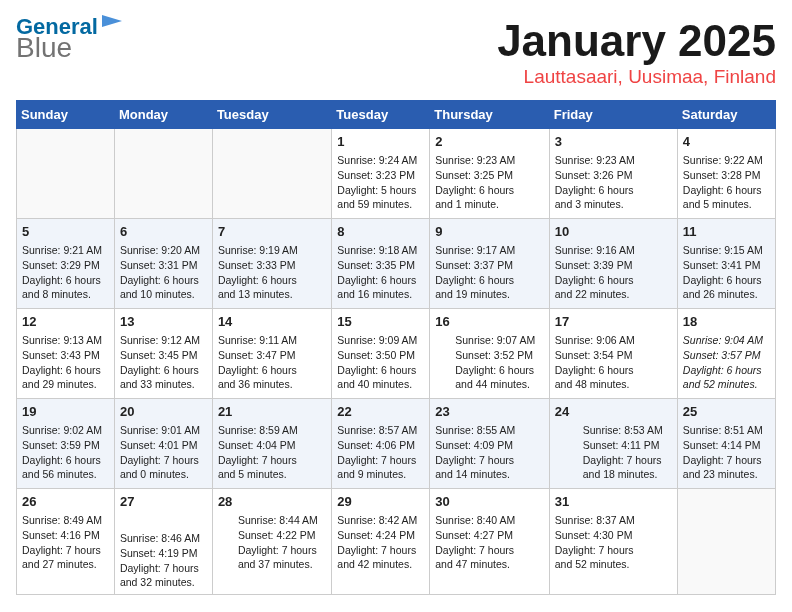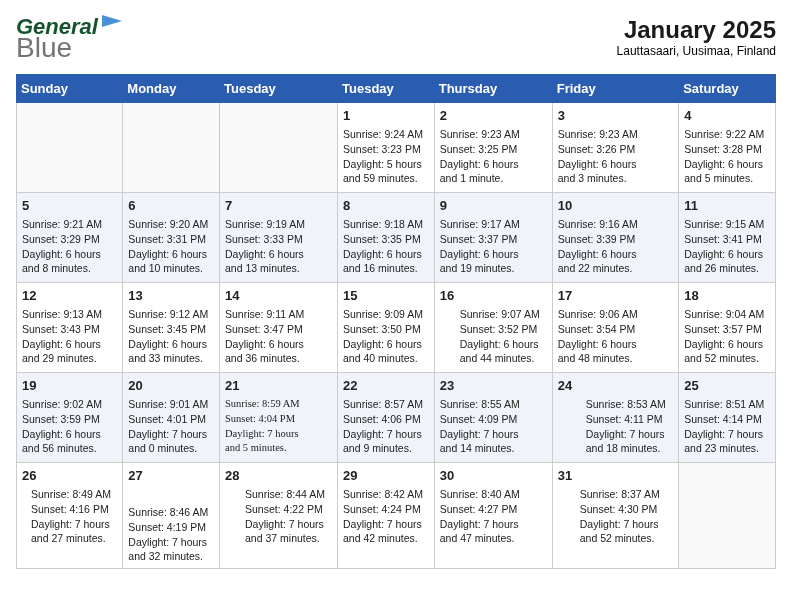--- a/index.html
+++ b/index.html
@@ -21,34 +21,33 @@
       flex-direction: column;
       align-items: flex-start;
     }
     .logo-text {
       font-size: 22px;
       font-weight: bold;
       color: #1a3a6b;
       line-height: 1;
     }
     .logo-text span {
-      color: #14532d;
-      font-style: italic;
+      color: #0369a1;
     }
     .title-area {
       text-align: right;
     }
     .month-title {
-      font-size: 24px;
+      font-size: 44px;
       font-weight: bold;
       color: #1a1a1a;
     }
     .subtitle {
-      font-size: 12px;
-      color: #000000;
+      font-size: 19px;
+      color: #ef4444;
     }
     table {
       width: 100%;
       border-collapse: collapse;
       font-size: 11px;
     }
     thead tr th {
       background: #2a5db0;
       color: #fff;
       padding: 6px 4px;
@@ -243,21 +242,21 @@
         </td>
         <td>
           <span class="day-num">17</span>
           <div class="day-info" style="white-space: pre-line;">Sunrise: 9:06 AM
 Sunset: 3:54 PM
 Daylight: 6 hours
 and 48 minutes.</div>
         </td>
         <td>
           <span class="day-num">18</span>
-          <div class="day-info" style="white-space: pre-line;">Sunrise: 9:04 AM
+          <div class="day-info" style="white-space: pre-line; font-style: italic;">Sunrise: 9:04 AM
 Sunset: 3:57 PM
 Daylight: 6 hours
 and 52 minutes.</div>
         </td>
       </tr>
       <tr>
         <td>
           <span class="day-num">19</span>
           <div class="day-info" style="white-space: pre-line;">Sunrise: 9:02 AM
 Sunset: 3:59 PM
@@ -266,21 +265,21 @@
         </td>
         <td>
           <span class="day-num">20</span>
           <div class="day-info" style="white-space: pre-line;">Sunrise: 9:01 AM
 Sunset: 4:01 PM
 Daylight: 7 hours
 and 0 minutes.</div>
         </td>
         <td>
           <span class="day-num">21</span>
-          <div class="day-info" style="white-space: pre-line; font-family: Liberation Serif, serif;">Sunrise: 8:59 AM
+          <div class="day-info" style="white-space: pre-line;">Sunrise: 8:59 AM
 Sunset: 4:04 PM
 Daylight: 7 hours
 and 5 minutes.</div>
         </td>
         <td>
           <span class="day-num">22</span>
           <div class="day-info" style="white-space: pre-line;">Sunrise: 8:57 AM
 Sunset: 4:06 PM
 Daylight: 7 hours
 and 9 minutes.</div>
@@ -303,21 +302,21 @@
           <span class="day-num">25</span>
           <div class="day-info" style="white-space: pre-line;">Sunrise: 8:51 AM
 Sunset: 4:14 PM
 Daylight: 7 hours
 and 23 minutes.</div>
         </td>
       </tr>
       <tr>
         <td>
           <span class="day-num">26</span>
-          <div class="day-info" style="white-space: pre-line; margin-left: 9px;">Sunrise: 8:49 AM
+          <div class="day-info" style="white-space: pre-line;">Sunrise: 8:49 AM
 Sunset: 4:16 PM
 Daylight: 7 hours
 and 27 minutes.</div>
         </td>
         <td>
           <span class="day-num">27</span>
           <div class="day-info" style="white-space: pre-line; margin-top: 20px;">Sunrise: 8:46 AM
 Sunset: 4:19 PM
 Daylight: 7 hours
 and 32 minutes.</div>
@@ -338,21 +337,21 @@
         </td>
         <td>
           <span class="day-num">30</span>
           <div class="day-info" style="white-space: pre-line;">Sunrise: 8:40 AM
 Sunset: 4:27 PM
 Daylight: 7 hours
 and 47 minutes.</div>
         </td>
         <td>
           <span class="day-num">31</span>
-          <div class="day-info" style="white-space: pre-line; margin-left: 22px;">Sunrise: 8:37 AM
+          <div class="day-info" style="white-space: pre-line;">Sunrise: 8:37 AM
 Sunset: 4:30 PM
 Daylight: 7 hours
 and 52 minutes.</div>
         </td>
         <td class="empty-cell"></td>
       </tr>
     </tbody>
 </table>
 
 </body></html>

